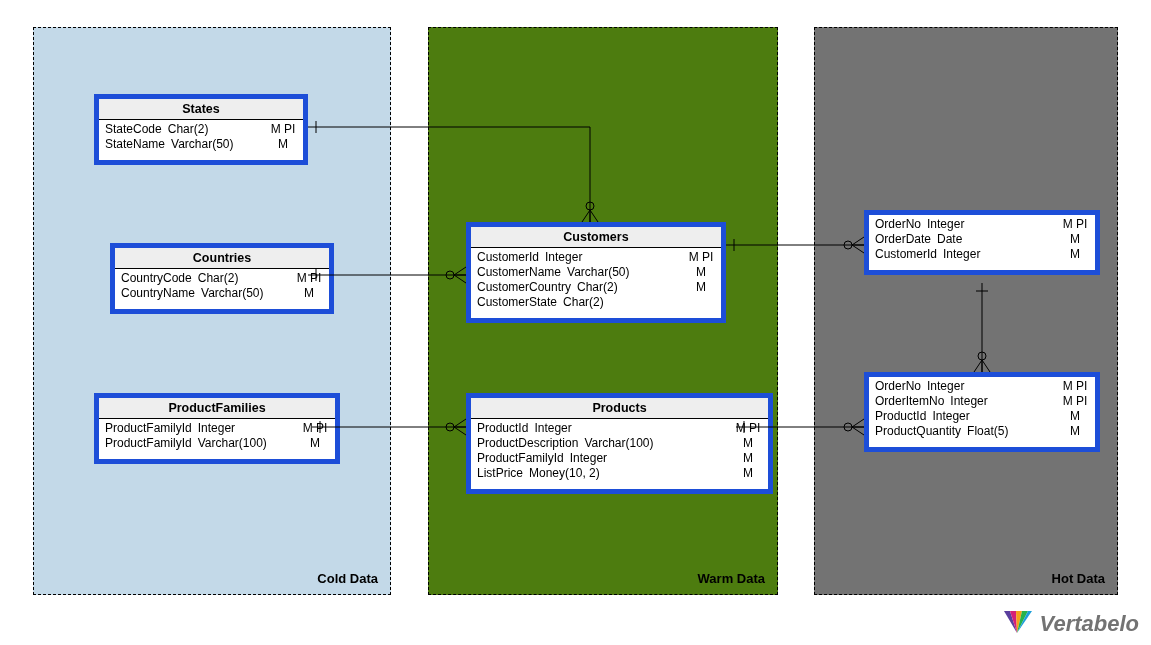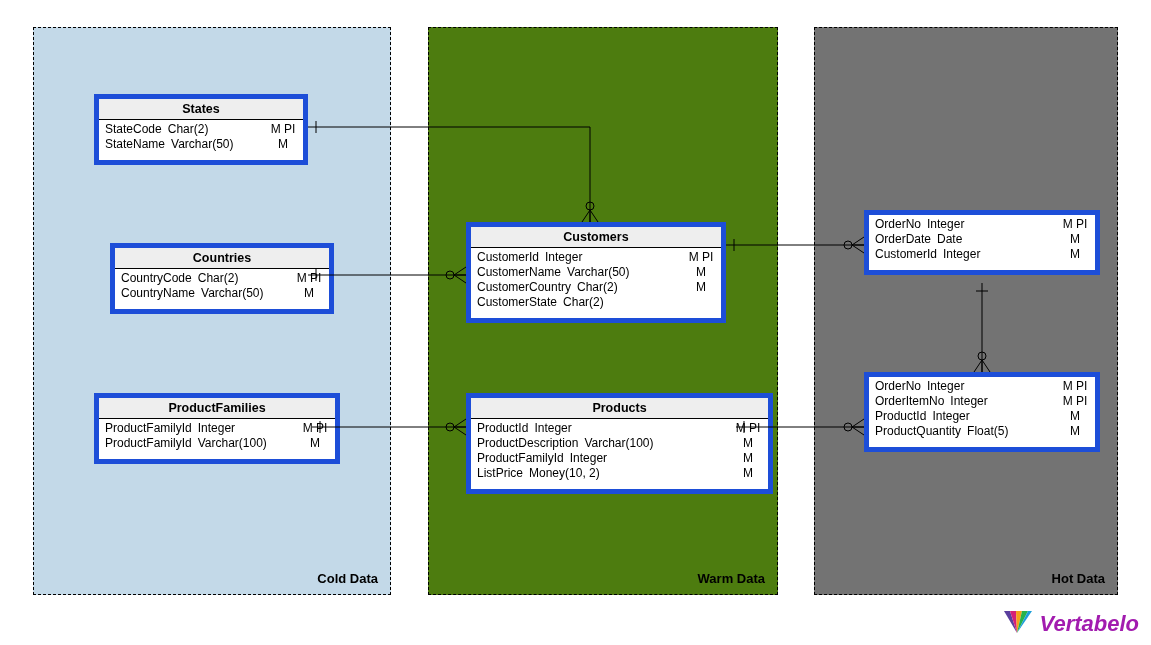--- a/index.html
+++ b/index.html
@@ -11,21 +11,21 @@
   .entity{position:absolute;border:5px solid #1d4ed8;background:#fff;box-sizing:border-box;font-size:12px}
   .entity-title{background:#eee;border-bottom:1px solid #000;text-align:center;font-weight:700;padding:3px 0;font-size:12.5px}
   .entity-body{padding:2px 6px 8px 6px}
   .row{display:flex;justify-content:space-between;line-height:15px;white-space:nowrap}
   .col-name{flex:0 0 auto;padding-right:6px}
   .col-type{flex:1 1 auto;padding-right:6px}
   .col-flags{flex:0 0 auto;text-align:center;min-width:28px;font-family:Liberation Sans, sans-serif;letter-spacing:0}
   svg.connectors{position:absolute;left:0;top:0;width:1151px;height:645px;pointer-events:none}
   svg.connectors line, svg.connectors path, svg.connectors circle{stroke:#000;fill:none;stroke-width:1}
   .logo{position:absolute;right:12px;bottom:6px;display:flex;align-items:center;gap:6px}
-  .logo-text{font-style:italic;font-weight:700;font-size:22px;color:#a21caf}
+  .logo-text{font-style:italic;font-weight:700;font-size:22px;color:#737373}
 </style>
 </head>
 <body>
 
 <div class="zone cold" style="left:33px;top:27px;width:358px;height:568px">
   <div class="zone-title">Cold Data</div>
 </div>
 <div class="zone warm" style="left:428px;top:27px;width:350px;height:568px">
   <div class="zone-title">Warm Data</div>
 </div>

